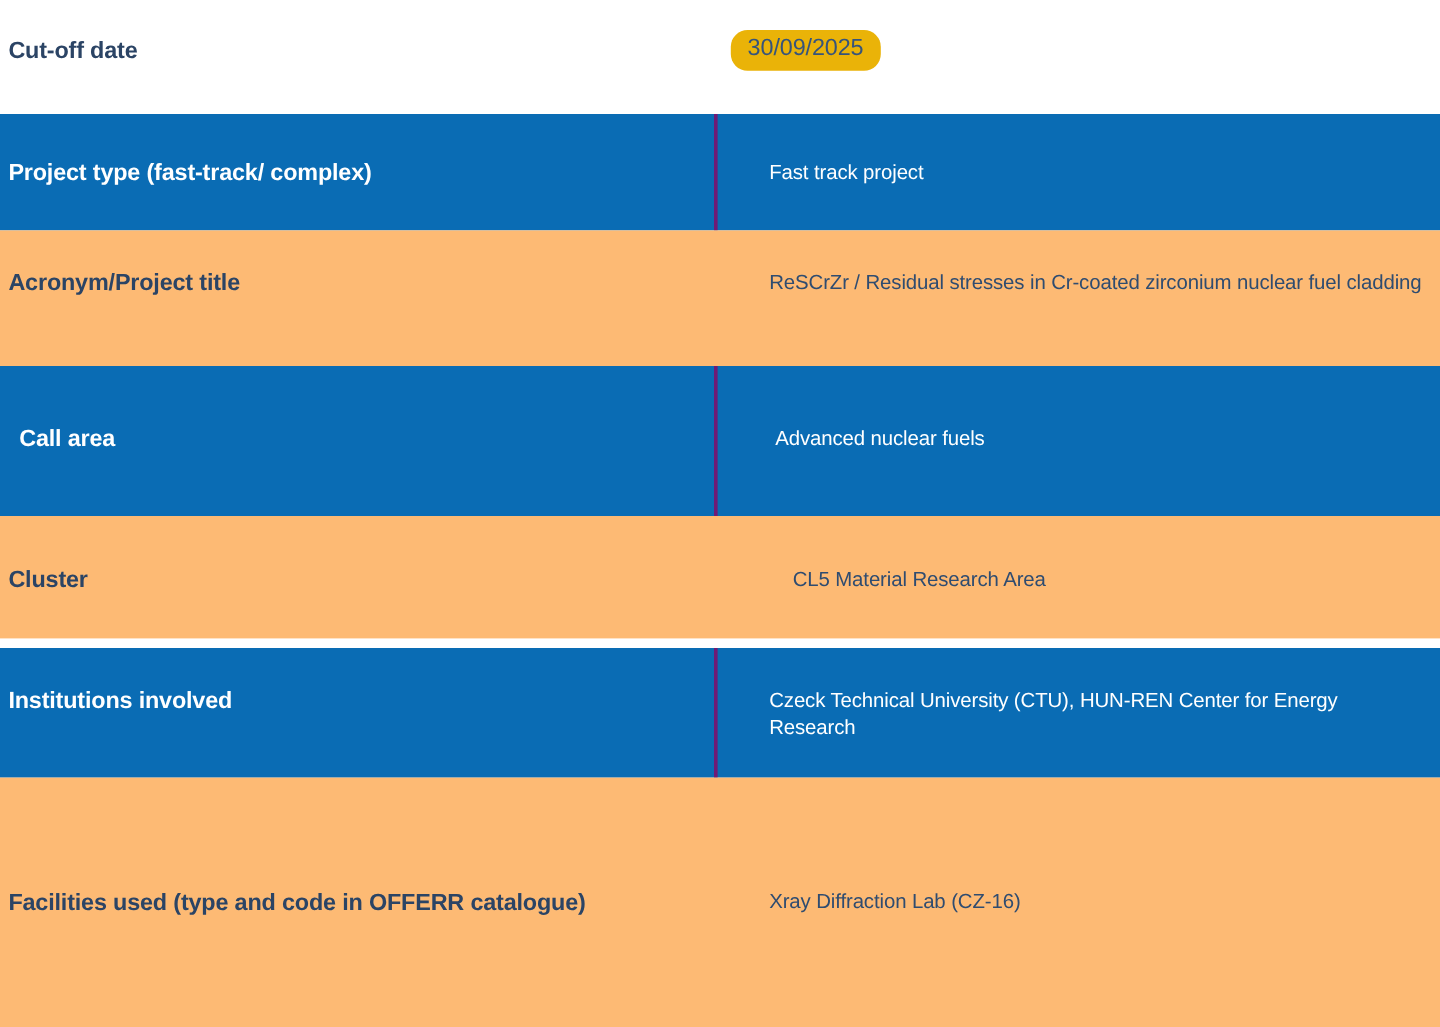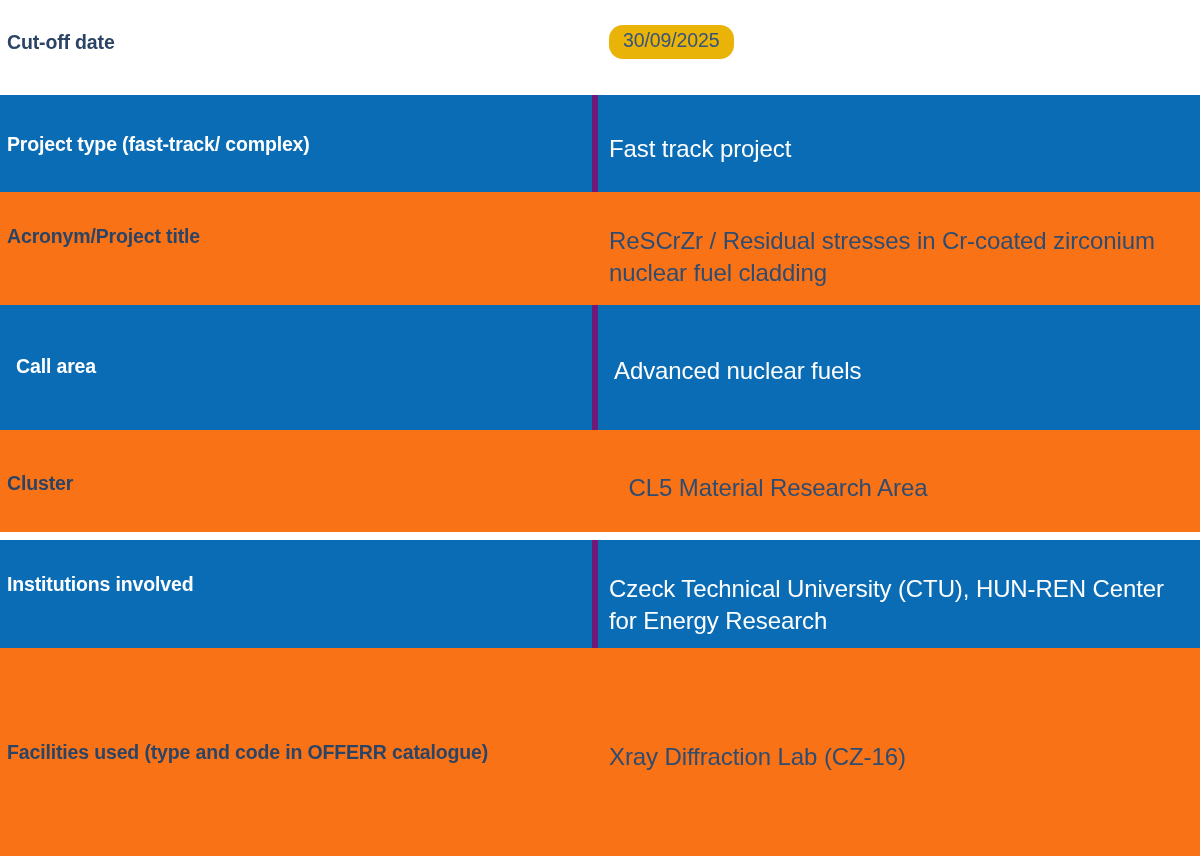--- a/index.html
+++ b/index.html
@@ -47,40 +47,41 @@
   }
 
   .label-text {
     font-weight: bold;
     font-size: 19.5px;
     line-height: 1.22;
     letter-spacing: -0.15px;
   }
   .value-text {
     font-weight: normal;
-    font-size: 24px;
+    font-size: 17px;
     line-height: 1.35;
     letter-spacing: -0.1px;
+    margin-left: 32px;
   }
 
   
   .row.plain {
-    background: #f97316;
+    background: #fdba74;
   }
   .row.plain .label-text { color: #2b4465; }
   .row.plain .value-text { color: #2f4c70; }
 
   
   .row.blue {
     background: #0a6cb4;
   }
   .row.blue .label-text { color: #ffffff; }
   .row.blue .value-text { color: #ffffff; }
   .row.blue .cell-label {
-    border-right: 6px solid #701a75;
+    border-right: 3px solid #701a75;
   }
 
   
   .cutoff-row {
     position: absolute;
     left: 0;
     top: 0;
     width: 1200px;
     height: 84px;
     display: flex;

